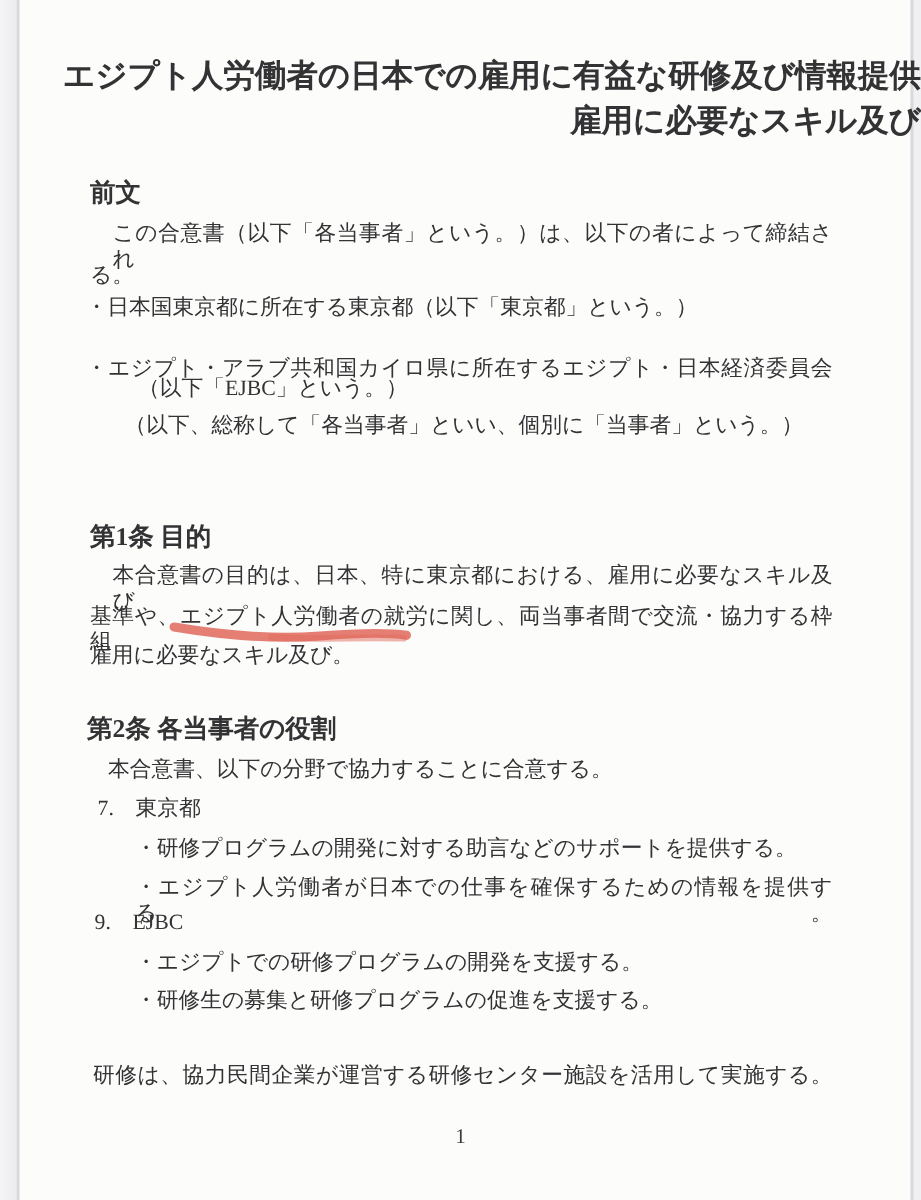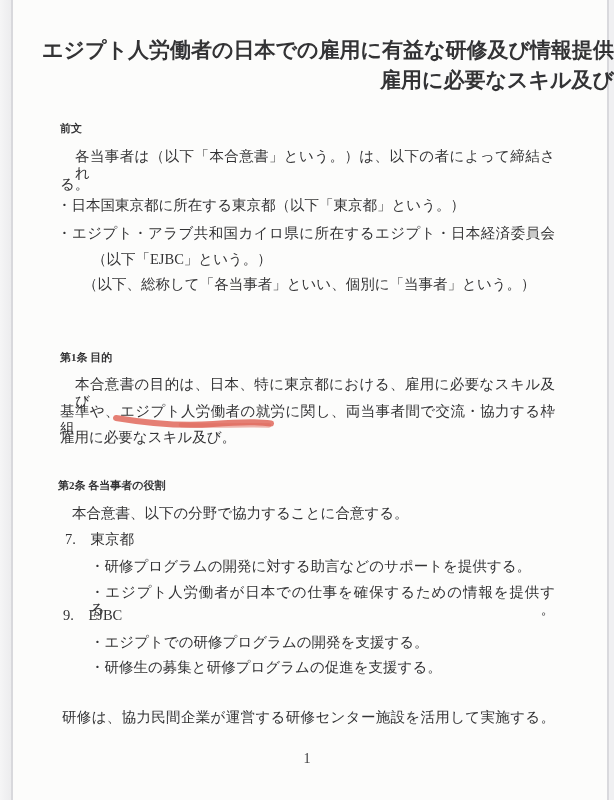--- a/index.html
+++ b/index.html
@@ -22,21 +22,21 @@
     border-left: 2px solid #d9d9dd;
   }
   .line {
     position: absolute;
     font-size: 14.5px;
     line-height: 17px;
     color: #333335;
     white-space: pre;
   }
   .bold { font-weight: bold; }
-  .head { font-size: 11px; }
+  .head { font-size: 17px; }
   .title { left: 0; width: 614px; text-align: right; font-size: 21px; }
   .just {
     white-space: normal;
     text-align: justify;
     text-align-last: justify;
     text-justify: inter-character;
   }
   .pagenum { left: 0; width: 614px; text-align: center; font-size: 14px; color: #3a3a3c; }
   .underline-svg { position: absolute; left: 111px; top: 411px; width: 185px; height: 22px; }
 </style>
@@ -45,24 +45,24 @@
 
 <div class="shot">
 
   <div class="edgeL"></div>
   <div class="edgeR"></div>
 
   <div class="line title bold" style="top:42px">エジプト人労働者の日本での雇用に有益な研修及び情報提供</div>
   <div class="line title bold" style="top:72px">雇用に必要なスキル及び</div>
 
   <div class="line bold head" style="left:60px; top:120px">前文</div>
-  <div class="line just" style="left:75px; top:148px; width:480px">各当事者は（以下「本合意書」という。）は、以下の者によって締結され</div>
+  <div class="line just" style="left:75px; top:148px; width:480px">この合意書（以下「各当事者」という。）は、以下の者によって締結され</div>
   <div class="line" style="left:60px; top:176px">る。</div>
   <div class="line" style="left:57px; top:197px">・日本国東京都に所在する東京都（以下「東京都」という。）</div>
-  <div class="line just" style="left:57px; top:225px; width:498px">・エジプト・アラブ共和国カイロ県に所在するエジプト・日本経済委員会</div>
+  <div class="line just" style="left:57px; top:238px; width:498px">・エジプト・アラブ共和国カイロ県に所在するエジプト・日本経済委員会</div>
   <div class="line" style="left:92px; top:251px">（以下「EJBC」という。）</div>
   <div class="line" style="left:83px; top:276px">（以下、総称して「各当事者」といい、個別に「当事者」という。）</div>
 
   <div class="line bold head" style="left:60px; top:349px">第1条 目的</div>
   <div class="line just" style="left:60px; top:403px; width:495px">基準や、エジプト人労働者の就労に関し、両当事者間で交流・協力する枠組</div>
   <div class="line just" style="left:75px; top:376px; width:480px">本合意書の目的は、日本、特に東京都における、雇用に必要なスキル及び</div>
   <div class="line" style="left:60px; top:429px">雇用に必要なスキル及び。</div>
 
   <svg class="underline-svg" viewBox="0 0 185 22">
     <path d="M5,7 C35,12 70,15.5 102,13 C127,11 147,10.5 160,12.5" fill="none" stroke-width="6" stroke-linecap="round" opacity="0.85" stroke="#e0695c"></path>

